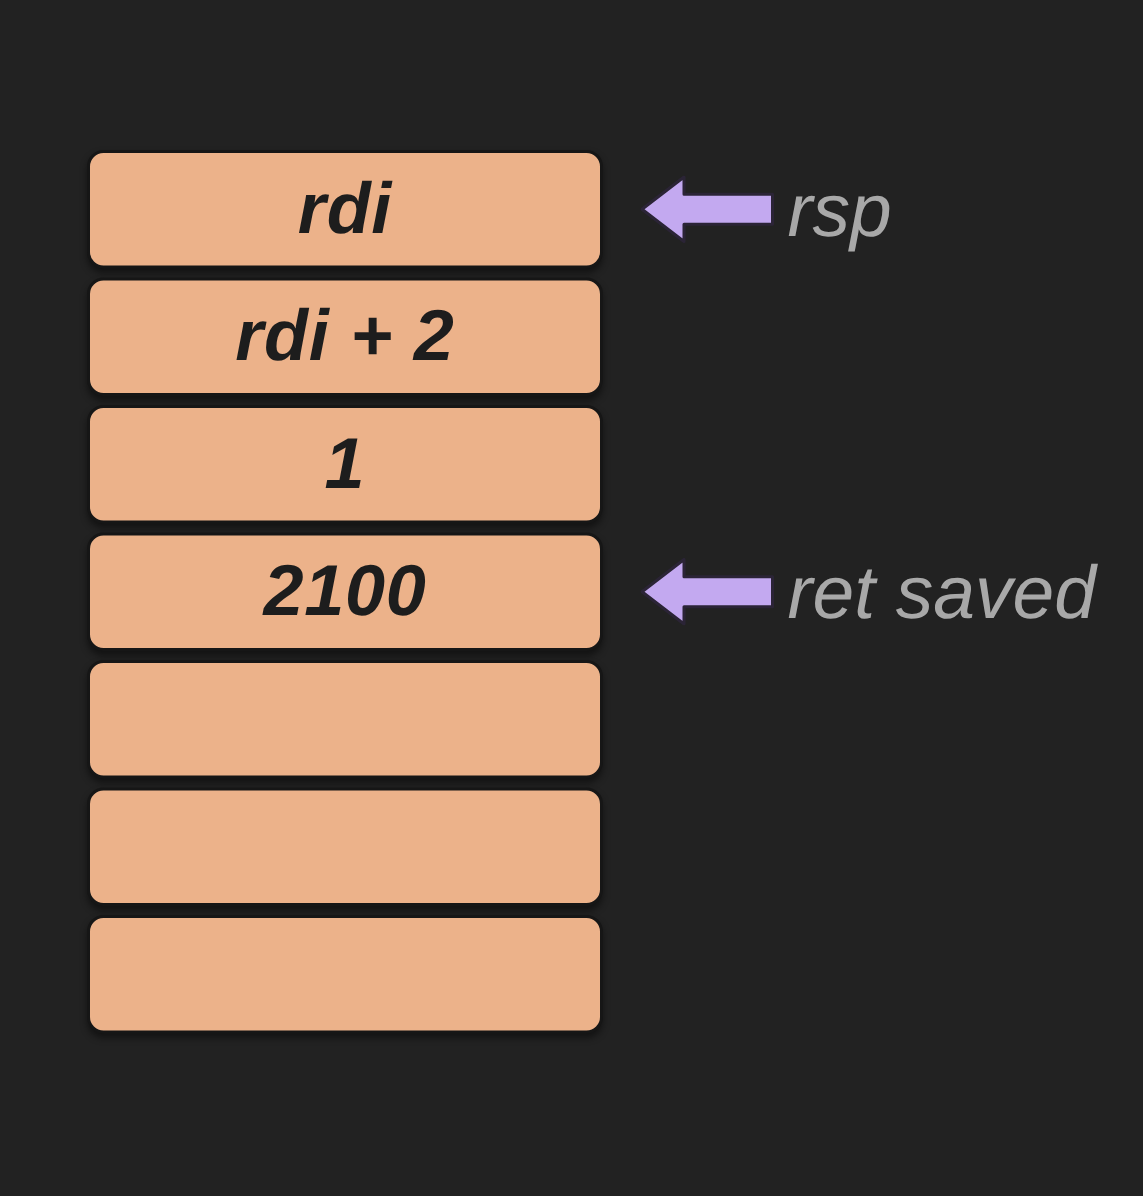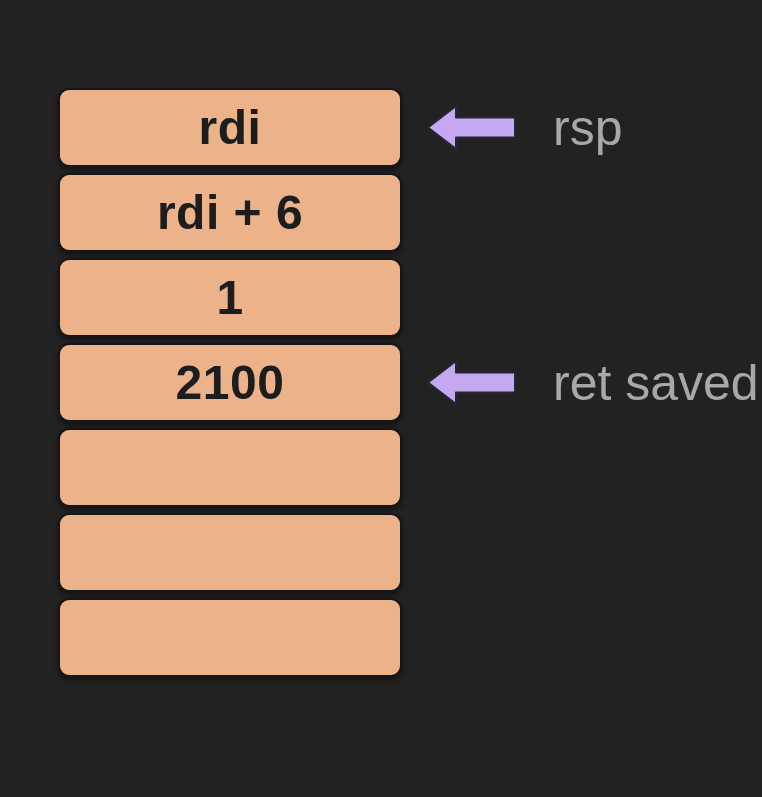--- a/index.html
+++ b/index.html
@@ -8,22 +8,23 @@
   }
   body {
     width: 762px;
     height: 797px;
     background: var(--background, #222222);
     overflow: hidden;
     font-family: "Liberation Sans", sans-serif;
   }
   .canvas {
     position: absolute;
-    top: 88px;
+    top: 100px;
     left: 58px;
+    font-style: italic;
   }
   .row {
     display: flex;
     align-items: center;
     height: 79px;
     margin-bottom: 6px;
   }
   .cell {
     width: 344px;
     height: 100%;
@@ -37,21 +38,20 @@
     justify-content: center;
     font-weight: bold;
     font-size: 48px;
     color: var(--box-text, #1d1d1d);
     letter-spacing: 0.5px;
   }
   .pointer {
     display: flex;
     align-items: center;
     margin-left: 25px;
-    gap: 28px;
   }
   .arrow-svg {
     display: block;
     flex: 0 0 auto;
   }
   .arrow-svg polygon {
     fill: var(--arrow-fill, #c3a9f0);
     stroke: var(--arrow-outline, #2b2436);
     stroke-width: 2;
     stroke-linejoin: round;
@@ -73,21 +73,21 @@
     <div class="cell">rdi</div>
     <div class="pointer">
       <svg class="arrow-svg" width="89" height="45" viewBox="0 0 89 45" aria-hidden="true">
         <polygon points="1,22.5 29,1 29,12.5 88,12.5 88,32.5 29,32.5 29,44"></polygon>
       </svg>
       <span class="ptr-label">rsp</span>
     </div>
   </div>
 
   <div class="row">
-    <div class="cell">rdi + 6</div>
+    <div class="cell">rdi + 2</div>
   </div>
 
   <div class="row">
     <div class="cell">1</div>
   </div>
 
 
   <div class="row">
     <div class="cell">2100</div>
     <div class="pointer">

